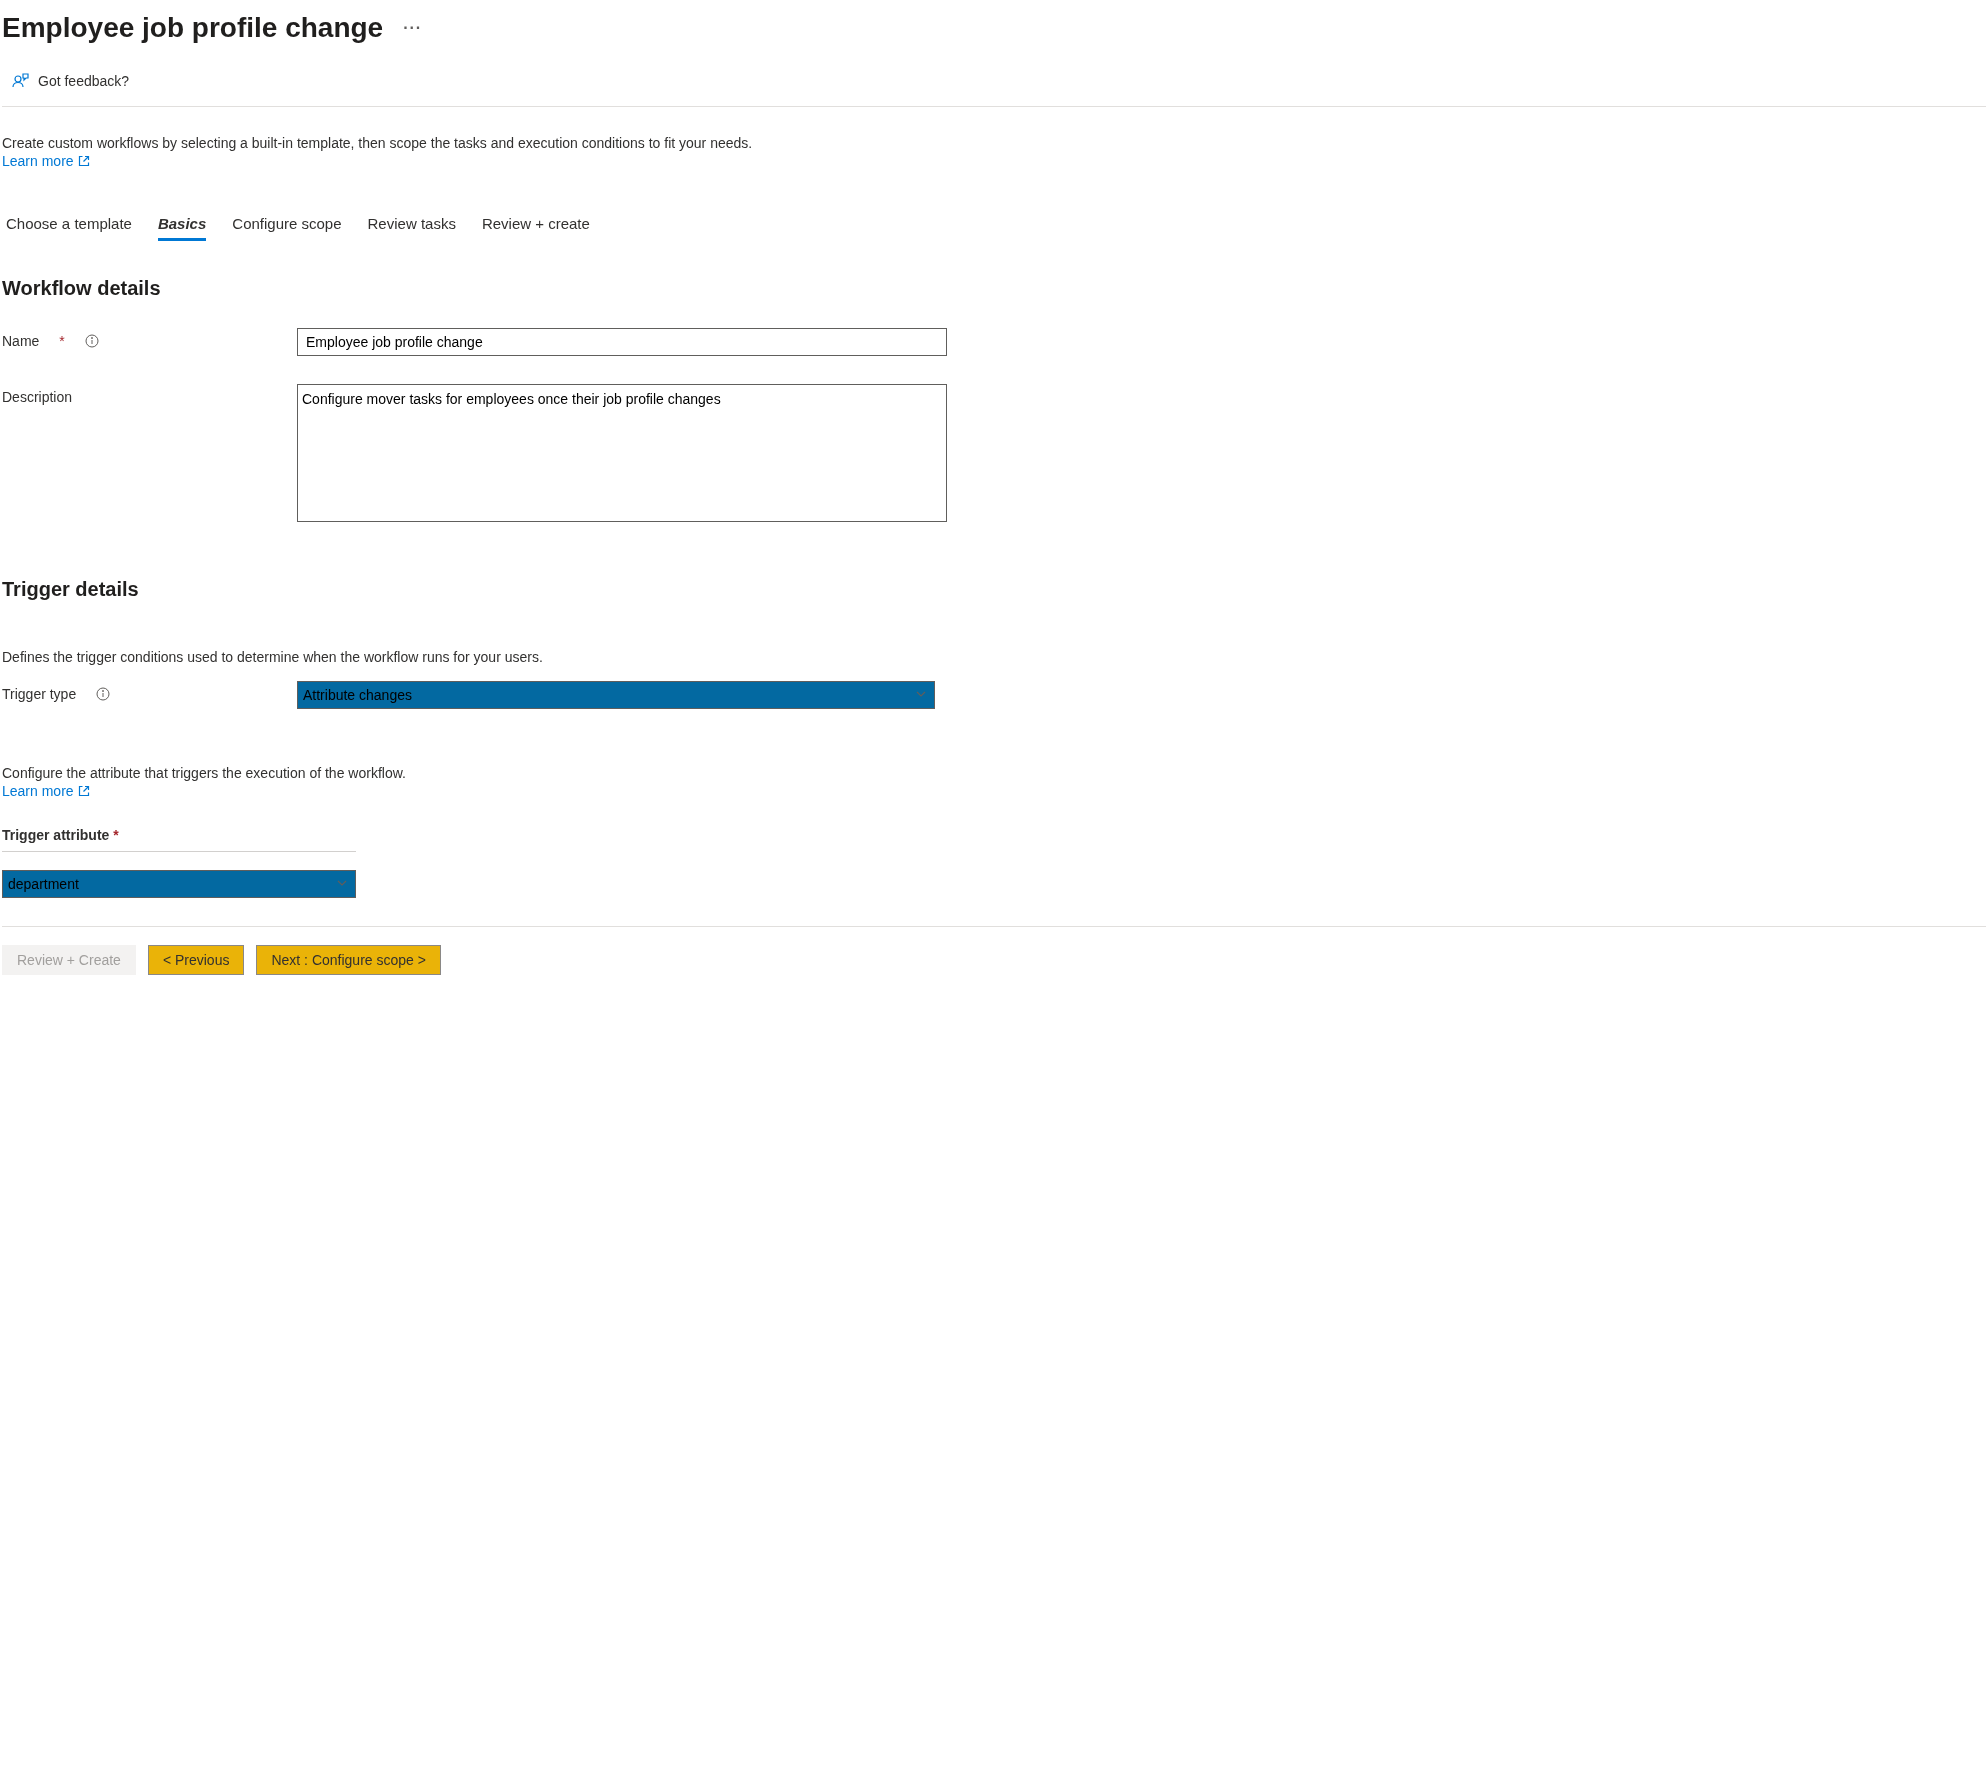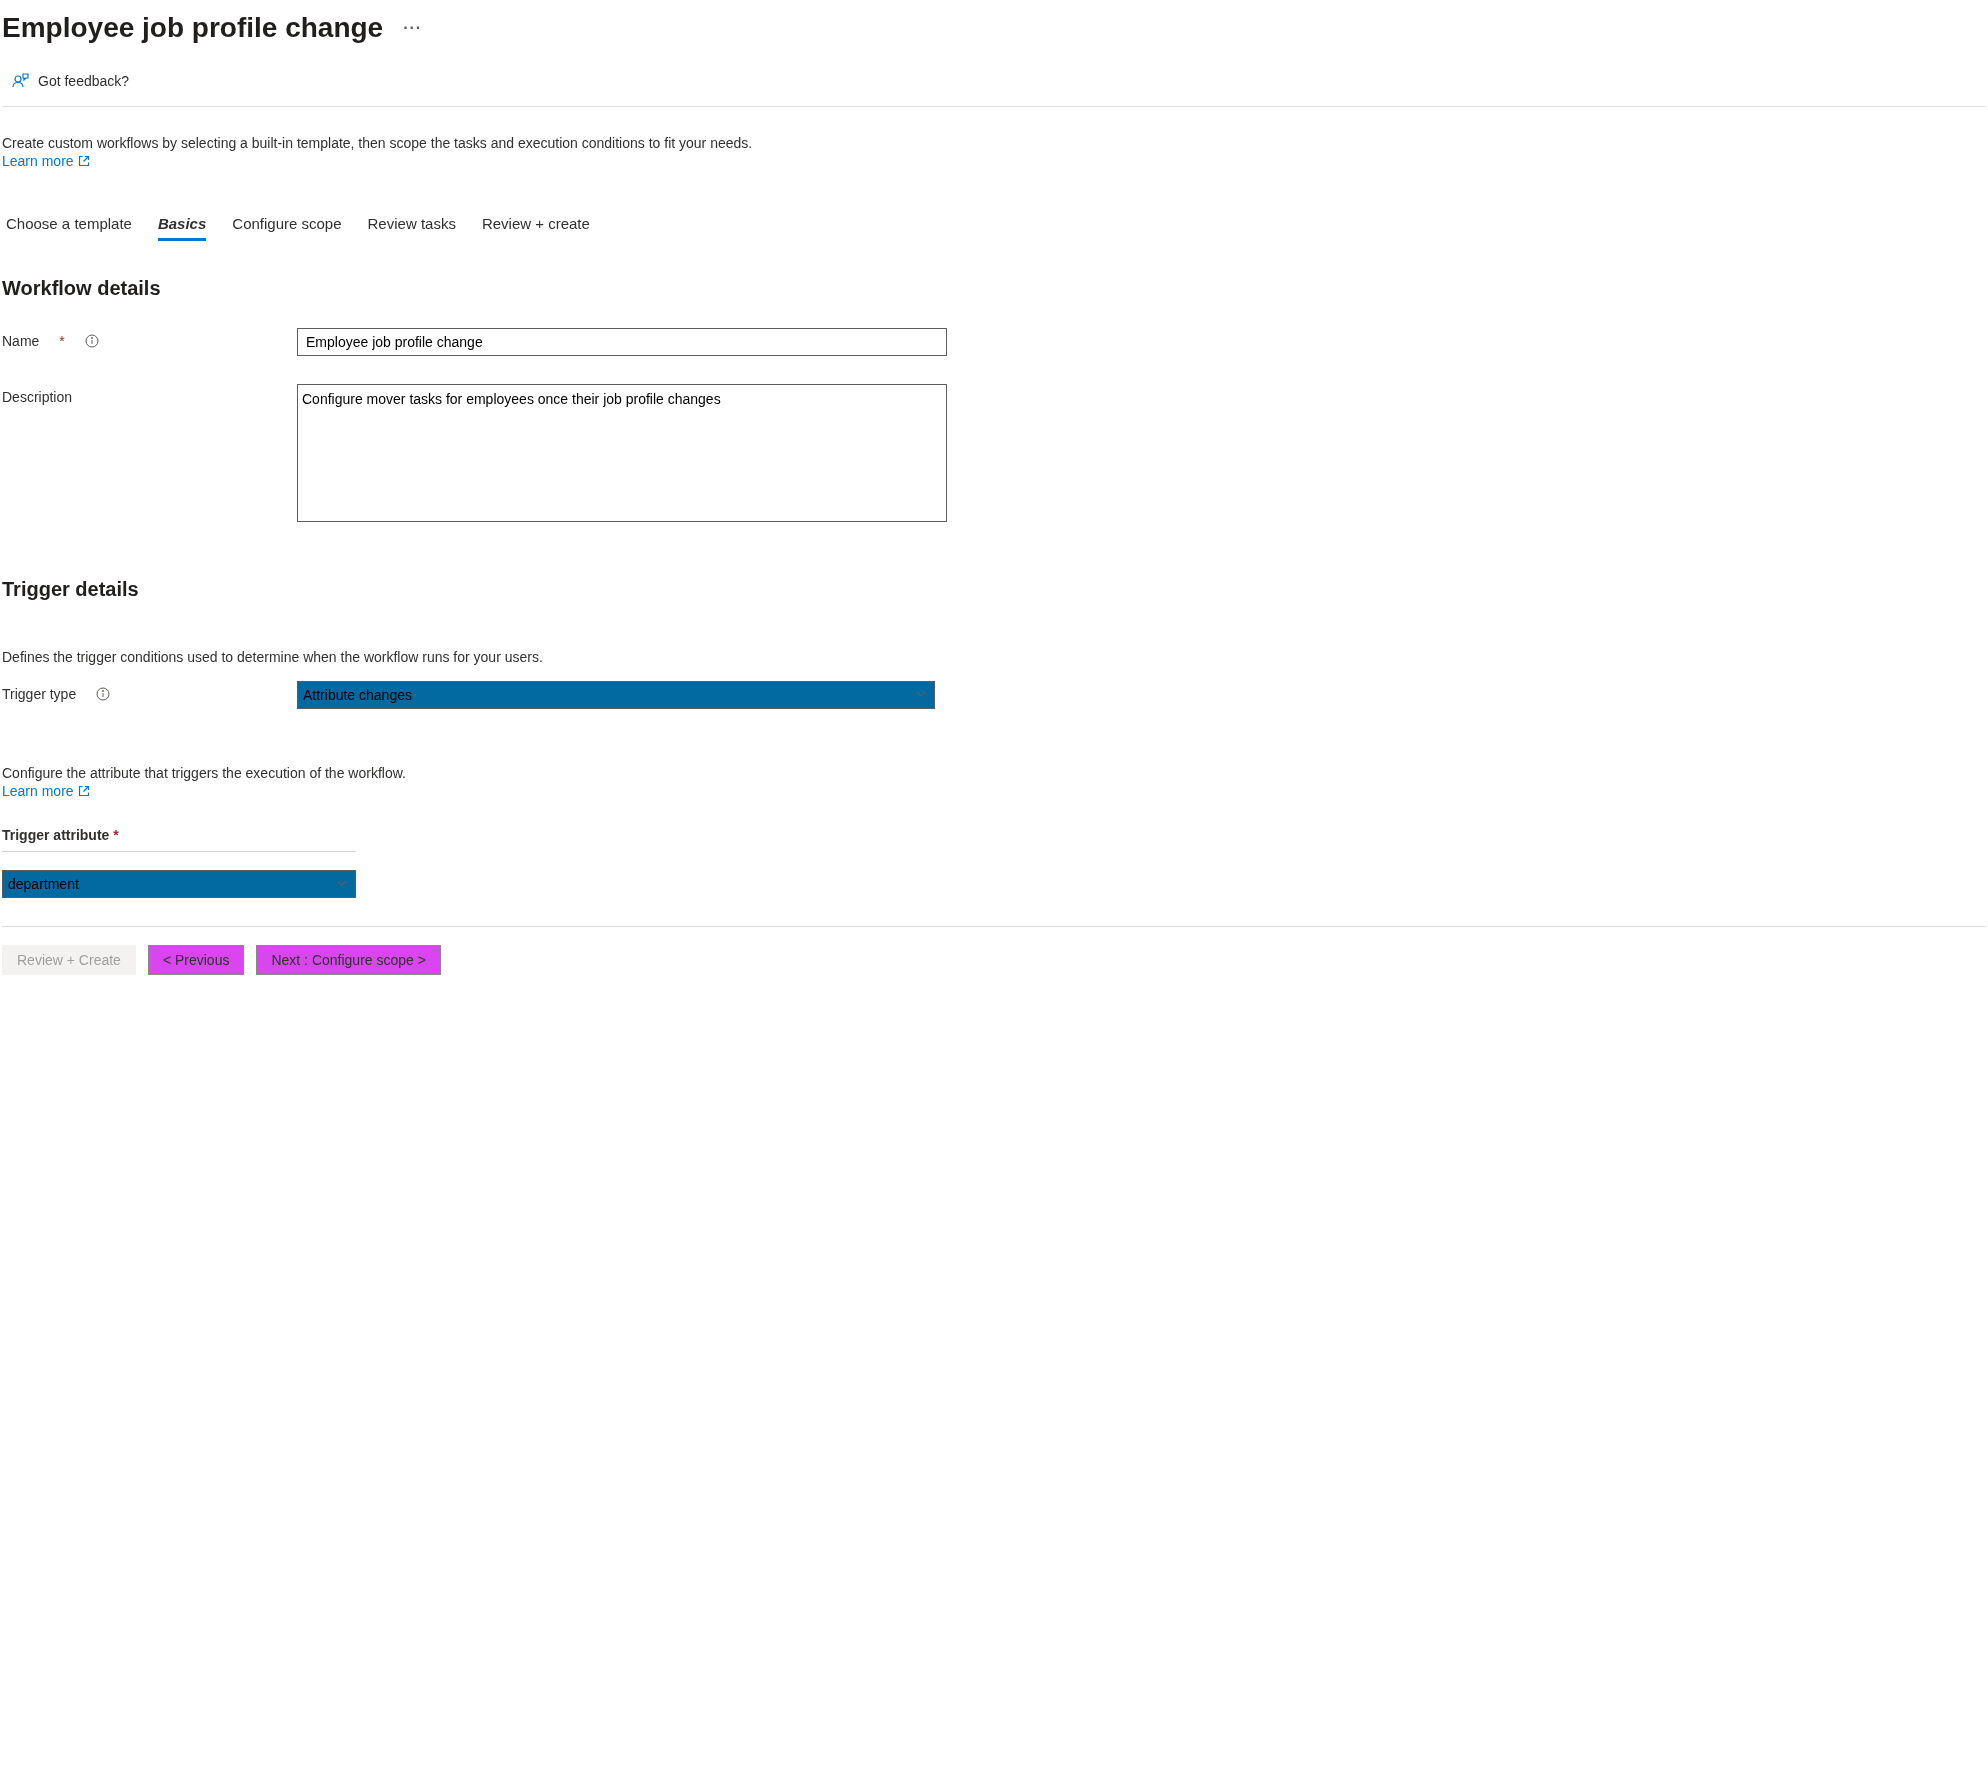--- a/index.html
+++ b/index.html
@@ -182,21 +182,21 @@
       display: flex;
       gap: 12px;
     }
     .btn {
       height: 30px;
       padding: 0 14px;
       font-size: 14px;
       font-family: inherit;
       cursor: pointer;
       border: 1px solid #8a8886;
-      background: #d946ef;
+      background: #eab308;
       color: #323130;
     }
     .btn.primary-disabled {
       background: #f3f2f1;
       border: 1px solid #f3f2f1;
       color: #a19f9d;
       cursor: not-allowed;
     }
     .container {
       padding: 0 2px;

